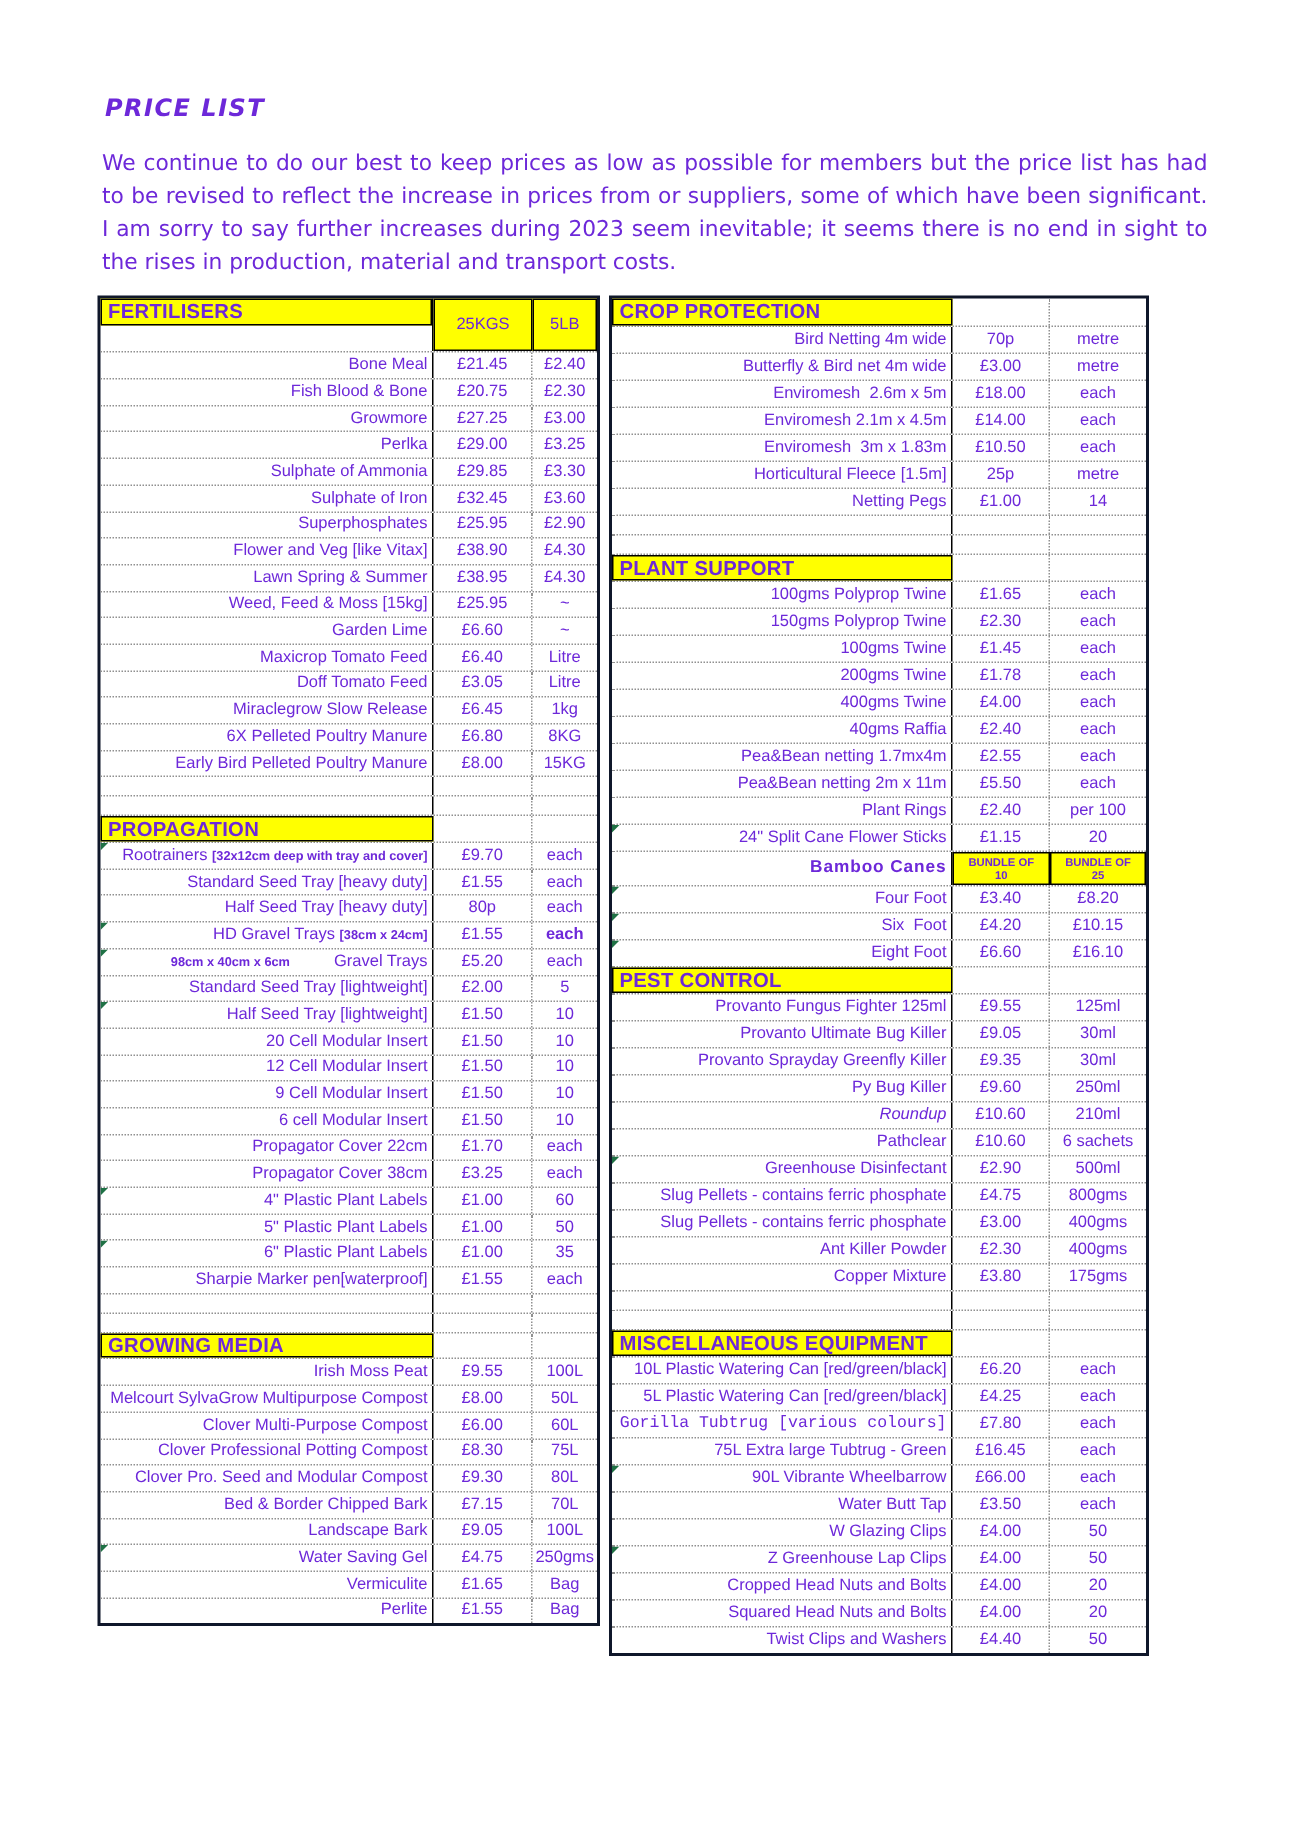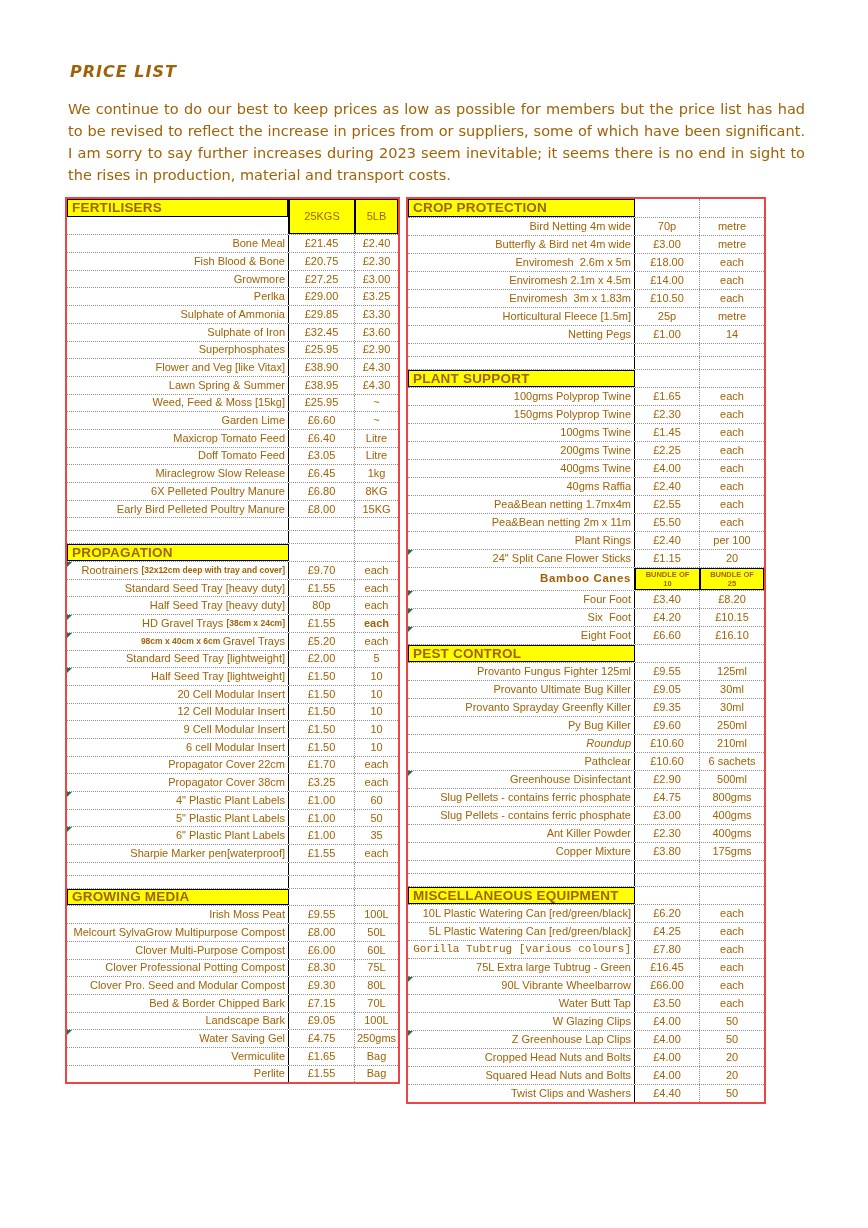--- a/index.html
+++ b/index.html
@@ -1,22 +1,22 @@
 <!DOCTYPE html>
 <html><head>
 <meta charset="utf-8">
 <style>
   html,body{margin:0;padding:0;background:#e8e8e8;}
   .page{position:relative;width:868px;height:1228px;background:#ffffff;margin:0 auto;
-        font-family:"Liberation Sans",sans-serif;color:#a16207;overflow:hidden;}
+        font-family:"Liberation Sans",sans-serif;color:#6d28d9;overflow:hidden;}
   .page-title{position:absolute;left:70px;top:62px;font-family:"DejaVu Sans",sans-serif;
         font-weight:bold;font-style:italic;font-size:16px;letter-spacing:1px;}
   .intro{position:absolute;left:68px;top:98px;width:737px;font-family:"DejaVu Sans",sans-serif;
         font-size:14.5px;line-height:22px;text-align:justify;}
-  .ptable{position:absolute;top:197px;border:2px solid #ef4444;background:#fff;box-sizing:border-box;}
+  .ptable{position:absolute;top:197px;border:2px solid #0f172a;background:#fff;box-sizing:border-box;}
   .t-left{left:65px;width:335px;}
   .t-right{left:406px;width:360px;}
   .prow{display:flex;box-sizing:border-box;border-top:1px dotted #909090;height:17.7px;}
   .t-right .prow{height:18px;}
   .ptable .prow:first-child{border-top:none;}
   .ptable .prow.gap{height:13px;}
   .ptable .prow.header2{height:35.4px;border-top:none;}
   .t-right .prow.sub{height:23px;}
   .c{box-sizing:border-box;display:flex;align-items:center;font-size:11px;line-height:1;}
   .lab{justify-content:flex-end;padding-right:3px;border-right:1px solid #000;
@@ -164,21 +164,21 @@
         <div class="c lab"><div class="" style="display: inline;">Half Seed Tray [heavy duty]</div></div>
         <div class="c pr">80p</div>
         <div class="c un">each</div>
       </div>
       <div class="prow item">
         <div class="c lab"><div class="mark"></div><div class="" style="display: inline;">HD Gravel Trays </div><div class="small" style="display: inline;">[38cm x 24cm]</div></div>
         <div class="c pr">£1.55</div>
         <div class="c un b">each</div>
       </div>
       <div class="prow item">
-        <div class="c lab"><div class="mark"></div><div class="small" style="display: inline;">98cm x 40cm x 6cm </div><div class="" style="display: inline;">Gravel Trays</div></div>
+        <div class="c lab"><div class="mark"></div><div class="small" style="display: inline;">98cm x 40cm x 6cm </div><div class="" style="display: inline; margin-left: 27px;">Gravel Trays</div></div>
         <div class="c pr">£5.20</div>
         <div class="c un">each</div>
       </div>
       <div class="prow item">
         <div class="c lab"><div class="" style="display: inline;">Standard Seed Tray [lightweight]</div></div>
         <div class="c pr">£2.00</div>
         <div class="c un">5</div>
       </div>
       <div class="prow item">
         <div class="c lab"><div class="mark"></div><div class="" style="display: inline;">Half Seed Tray [lightweight]</div></div>
@@ -367,21 +367,21 @@
         <div class="c pr">£2.30</div>
         <div class="c un">each</div>
       </div>
       <div class="prow item">
         <div class="c lab"><div class="" style="display: inline;">100gms Twine</div></div>
         <div class="c pr">£1.45</div>
         <div class="c un">each</div>
       </div>
       <div class="prow item">
         <div class="c lab"><div class="" style="display: inline;">200gms Twine</div></div>
-        <div class="c pr">£2.25</div>
+        <div class="c pr">£1.78</div>
         <div class="c un">each</div>
       </div>
       <div class="prow item">
         <div class="c lab"><div class="" style="display: inline;">400gms Twine</div></div>
         <div class="c pr">£4.00</div>
         <div class="c un">each</div>
       </div>
       <div class="prow item">
         <div class="c lab"><div class="" style="display: inline;">40gms Raffia</div></div>
         <div class="c pr">£2.40</div>

